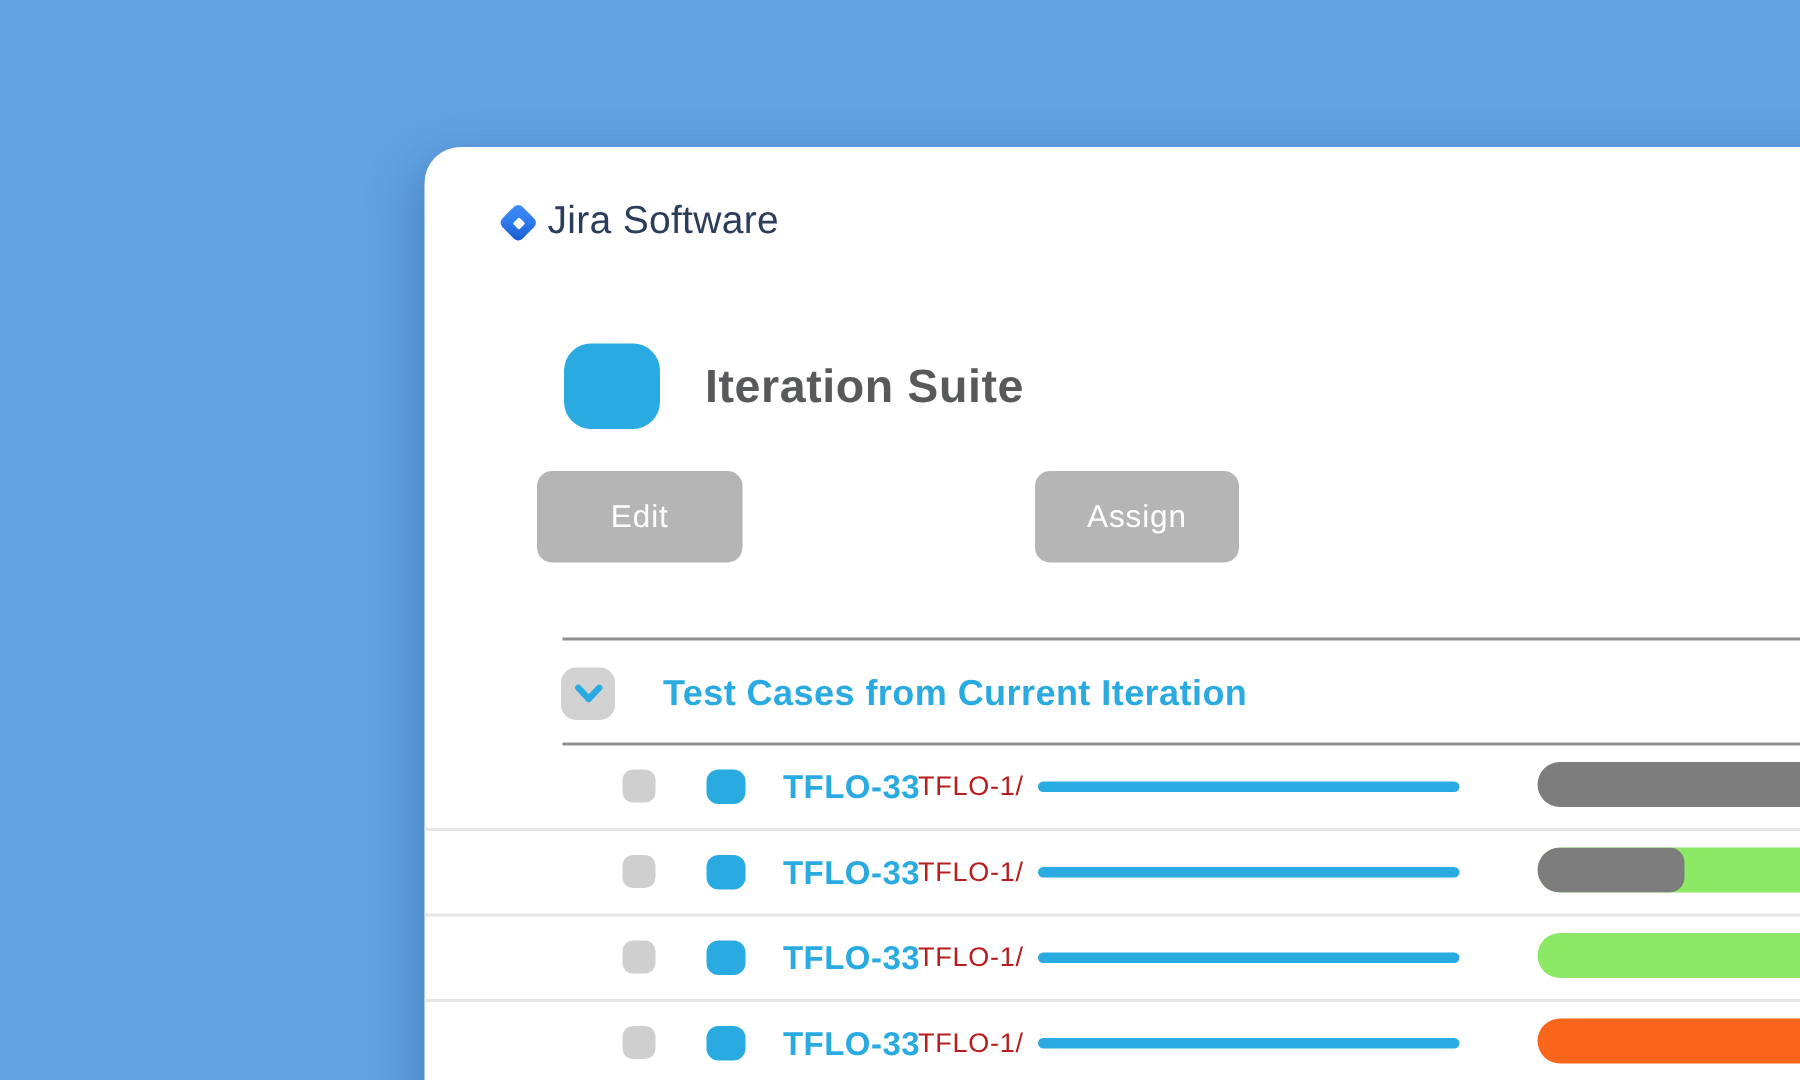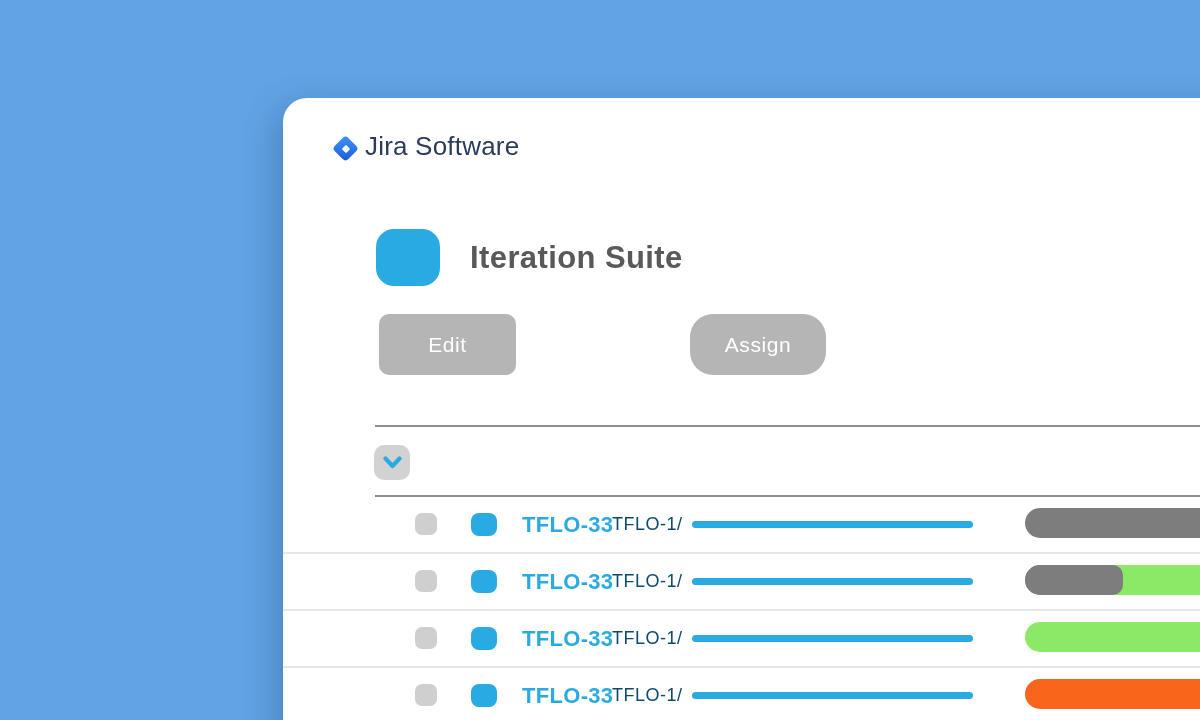--- a/index.html
+++ b/index.html
@@ -59,23 +59,23 @@
 
   
   .btn {
     position: absolute; top: 216px; height: 61px; width: 137px;
     background: #b5b5b5; color: #ffffff;
     border: none; border-radius: 10px;
     font-family: "Liberation Sans", sans-serif;
     font-size: 21px; letter-spacing: 0.6px;
     cursor: pointer;
   }
-  .btn-edit    { left: 96px;  }
+  .btn-edit    { left: 75px;  }
   .btn-comment { left: 250px; }
-  .btn-assign  { left: 407px; width: 136px; border-radius: 23px; }
+  .btn-assign  { left: 407px; width: 136px; }
 
   
   .divider {
     position: absolute; left: 92px; right: 0; height: 2px;
     background: #8e8e8e;
   }
   .divider-top    { top: 327px; }
   .divider-bottom { top: 397px; }
 
   
@@ -112,21 +112,21 @@
   }
   .issue-key {
     position: absolute; left: 239px; top: 0; height: 55px;
     line-height: 55px; font-size: 22px; font-weight: 700;
     color: #29abe2; letter-spacing: 0.3px;
     text-decoration: none; cursor: pointer;
   }
   .issue-ref {
     position: absolute; left: 329px; top: 0; height: 55px;
     line-height: 55px; font-size: 18px; font-weight: 400;
-    color: #0c4a6e; letter-spacing: 0.5px;
+    color: #b91c1c; letter-spacing: 0.5px;
   }
   .summary-line {
     position: absolute; left: 409px; top: 24px;
     width: 281px; height: 7px; border-radius: 4px;
     background: #29abe2;
   }
   .status-bar {
     position: absolute; left: 742px; right: 0; top: 11px; height: 30px;
     border-radius: 15px 0 0 15px;
     overflow: hidden;
@@ -160,20 +160,21 @@
 
     <div class="divider divider-top"></div>
 
     <button class="collapse-btn">
       <span style="display:flex;">
         <svg width="19" height="13" viewBox="0 0 19 13">
           <polyline points="2.5,2.5 9.5,10 16.5,2.5" fill="none" stroke="#29abe2" stroke-width="4.2" stroke-linecap="round" stroke-linejoin="round"></polyline>
         </svg>
       </span>
     </button>
+    <div class="section-title">Test Cases from Current Iteration</div>
 
     <div class="divider divider-bottom"></div>
 
     <div class="rows">
 
       <div class="row">
         <button class="row-checkbox"></button>
         <div class="issue-icon"></div>
         <a class="issue-key">TFLO-33</a>
         <span class="issue-ref">TFLO-1/</span>

